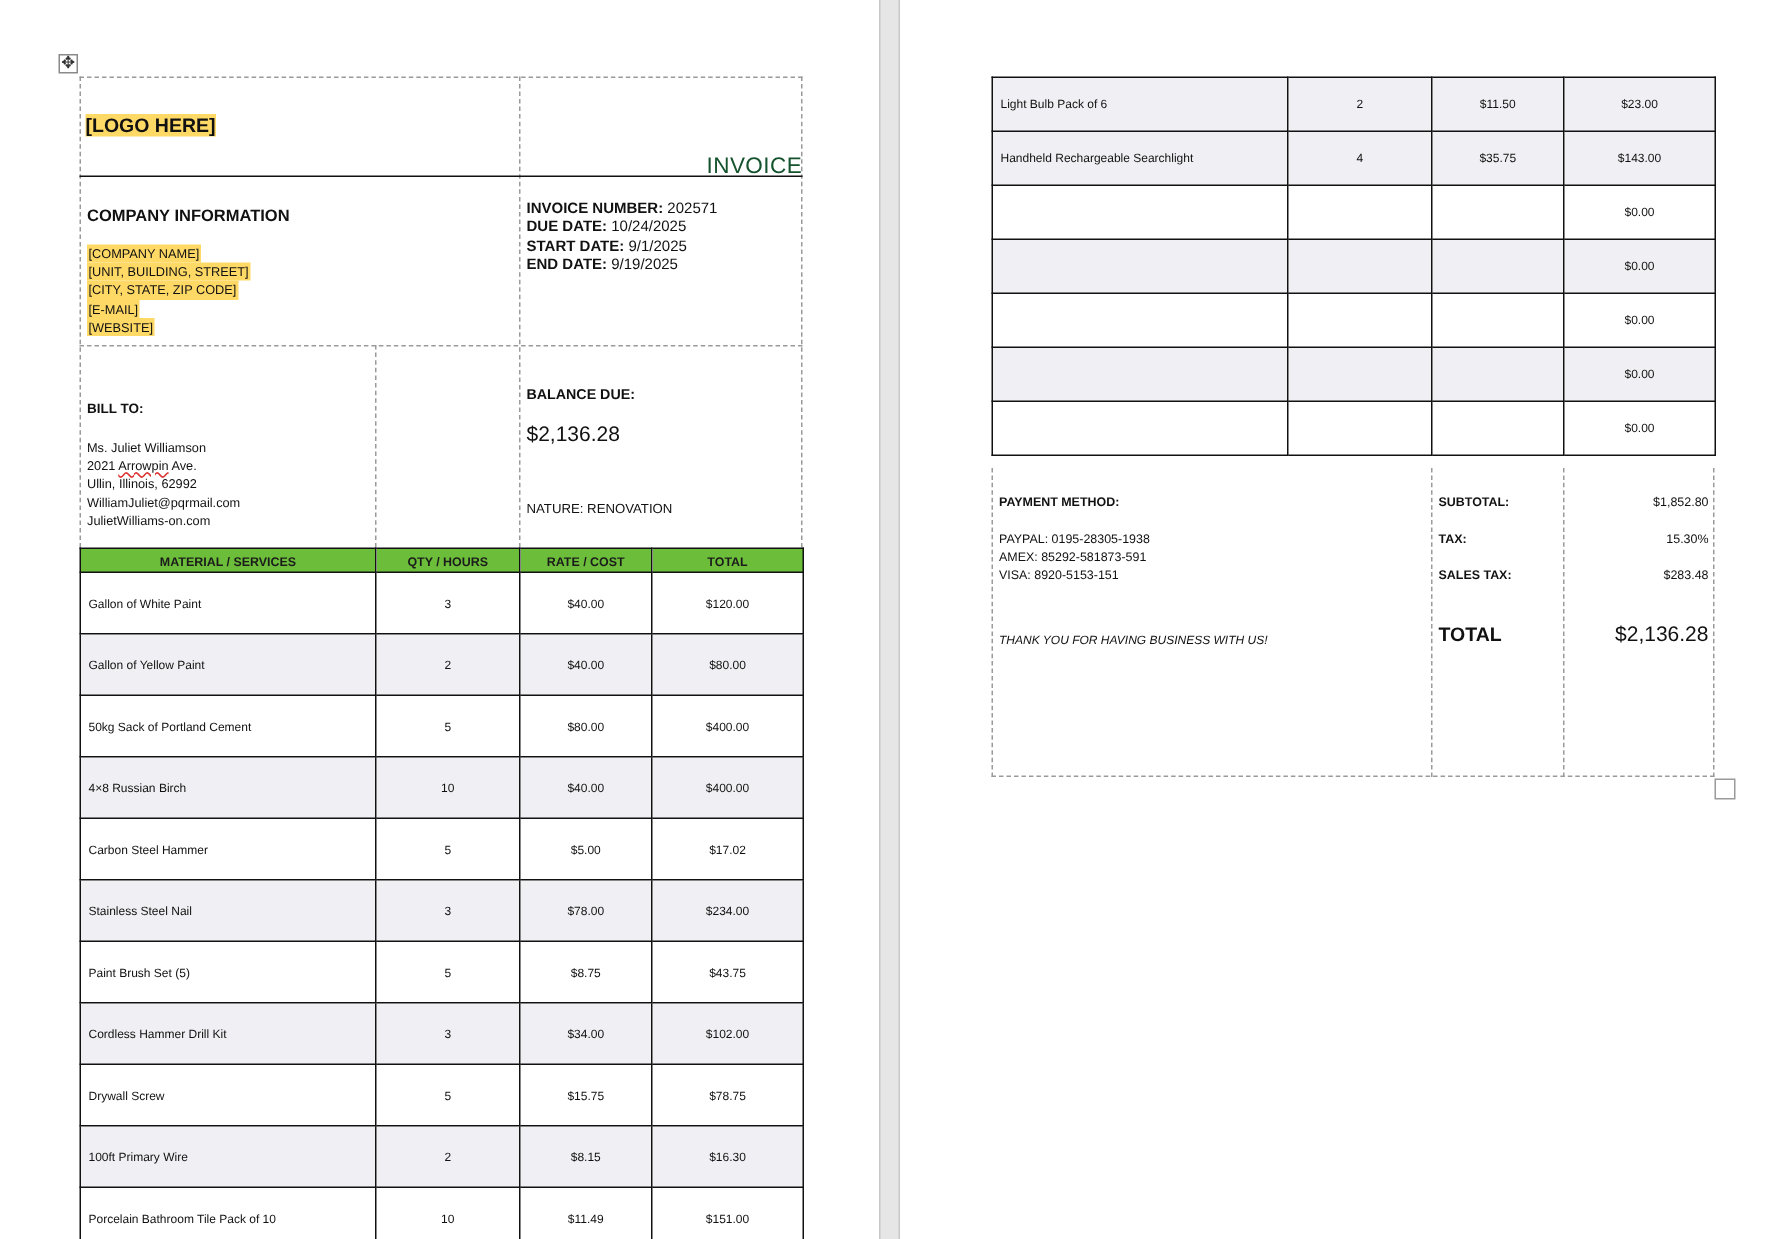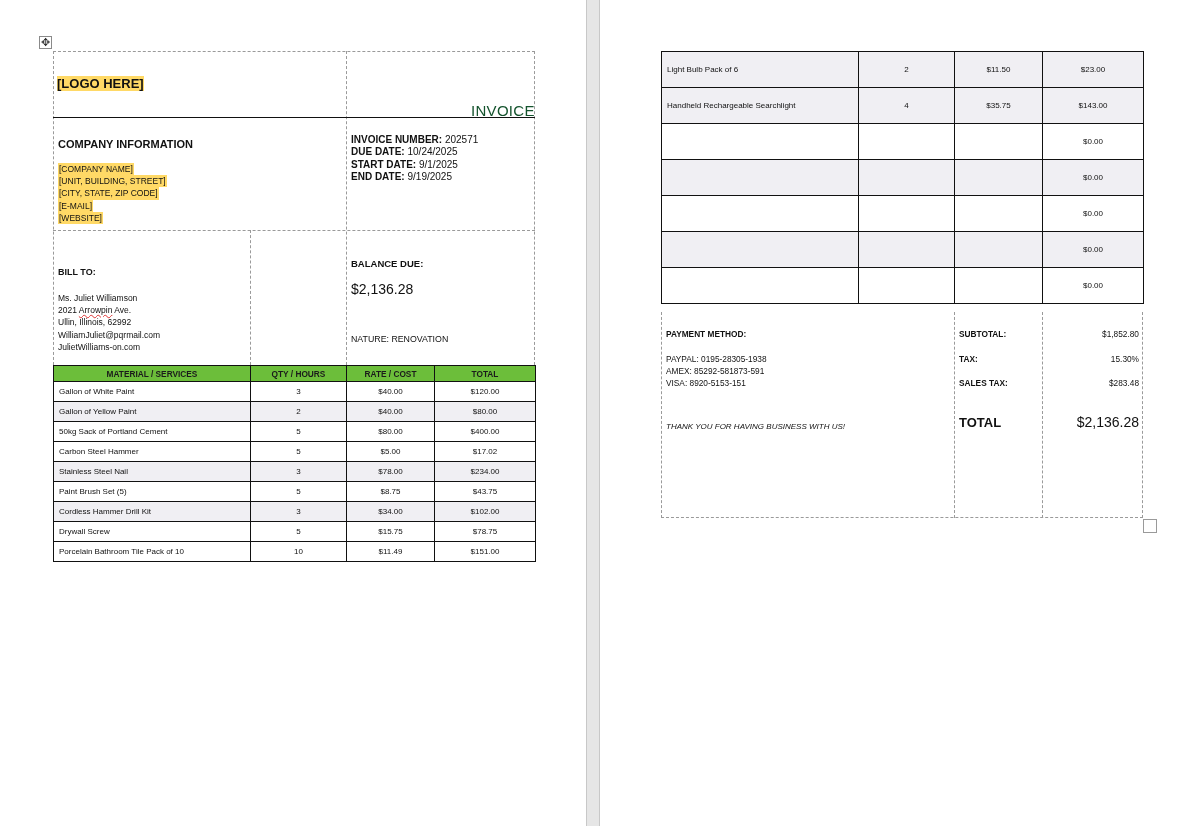--- a/index.html
+++ b/index.html
@@ -55,21 +55,21 @@
     border:1px solid #111; font-size:8px; padding:0 5px; box-sizing:border-box;
     overflow:hidden; white-space:nowrap;
   }
   table.items th {
     background:#6cbe3a; font-weight:bold; color:#1b1b1b; font-size:8.3px; text-align:center;
   }
   table.items td.c { text-align:center; }
   table.items tr.alt td { background:#f0eff3; }
   #table-left { left:53px; top:365px; width:482px; }
   #table-left tr.h { height:16px; }
-  #table-left tr.r { height:20px; }
+  #table-left tr.r { height:41px; }
   #table-right { left:661px; top:51px; width:482px; }
   #table-right tr.r { height:36px; }
 
   .pay-head { left:666px; top:329px; font-size:8.3px; font-weight:bold; }
   .pay-lines { left:666px; top:353px; font-size:8.3px; line-height:12.2px; }
   .thanks { left:666px; top:422px; font-size:8px; font-style:italic; }
 
   .sum-label { position:absolute; left:959px; font-size:8.3px; font-weight:bold; }
   .sum-val { position:absolute; right:46px; font-size:8.3px; text-align:right; }
   .total-label { left:959px; top:415px; font-size:13px; font-weight:bold; }
@@ -146,20 +146,26 @@
           <td class="c">2</td>
           <td class="c">$40.00</td>
           <td class="c">$80.00</td>
         </tr>
     <tr class="r">
           <td>50kg Sack of Portland Cement</td>
           <td class="c">5</td>
           <td class="c">$80.00</td>
           <td class="c">$400.00</td>
         </tr>
+    <tr class="r alt">
+          <td>4×8 Russian Birch</td>
+          <td class="c">10</td>
+          <td class="c">$40.00</td>
+          <td class="c">$400.00</td>
+        </tr>
     <tr class="r">
           <td>Carbon Steel Hammer</td>
           <td class="c">5</td>
           <td class="c">$5.00</td>
           <td class="c">$17.02</td>
         </tr>
     <tr class="r alt">
           <td>Stainless Steel Nail</td>
           <td class="c">3</td>
           <td class="c">$78.00</td>
@@ -175,20 +181,26 @@
           <td>Cordless Hammer Drill Kit</td>
           <td class="c">3</td>
           <td class="c">$34.00</td>
           <td class="c">$102.00</td>
         </tr>
     <tr class="r">
           <td>Drywall Screw</td>
           <td class="c">5</td>
           <td class="c">$15.75</td>
           <td class="c">$78.75</td>
+        </tr>
+    <tr class="r alt">
+          <td>100ft Primary Wire</td>
+          <td class="c">2</td>
+          <td class="c">$8.15</td>
+          <td class="c">$16.30</td>
         </tr>
     <tr class="r">
           <td>Porcelain Bathroom Tile Pack of 10</td>
           <td class="c">10</td>
           <td class="c">$11.49</td>
           <td class="c">$151.00</td>
         </tr>
   </tbody>
     </table>
 </div>

